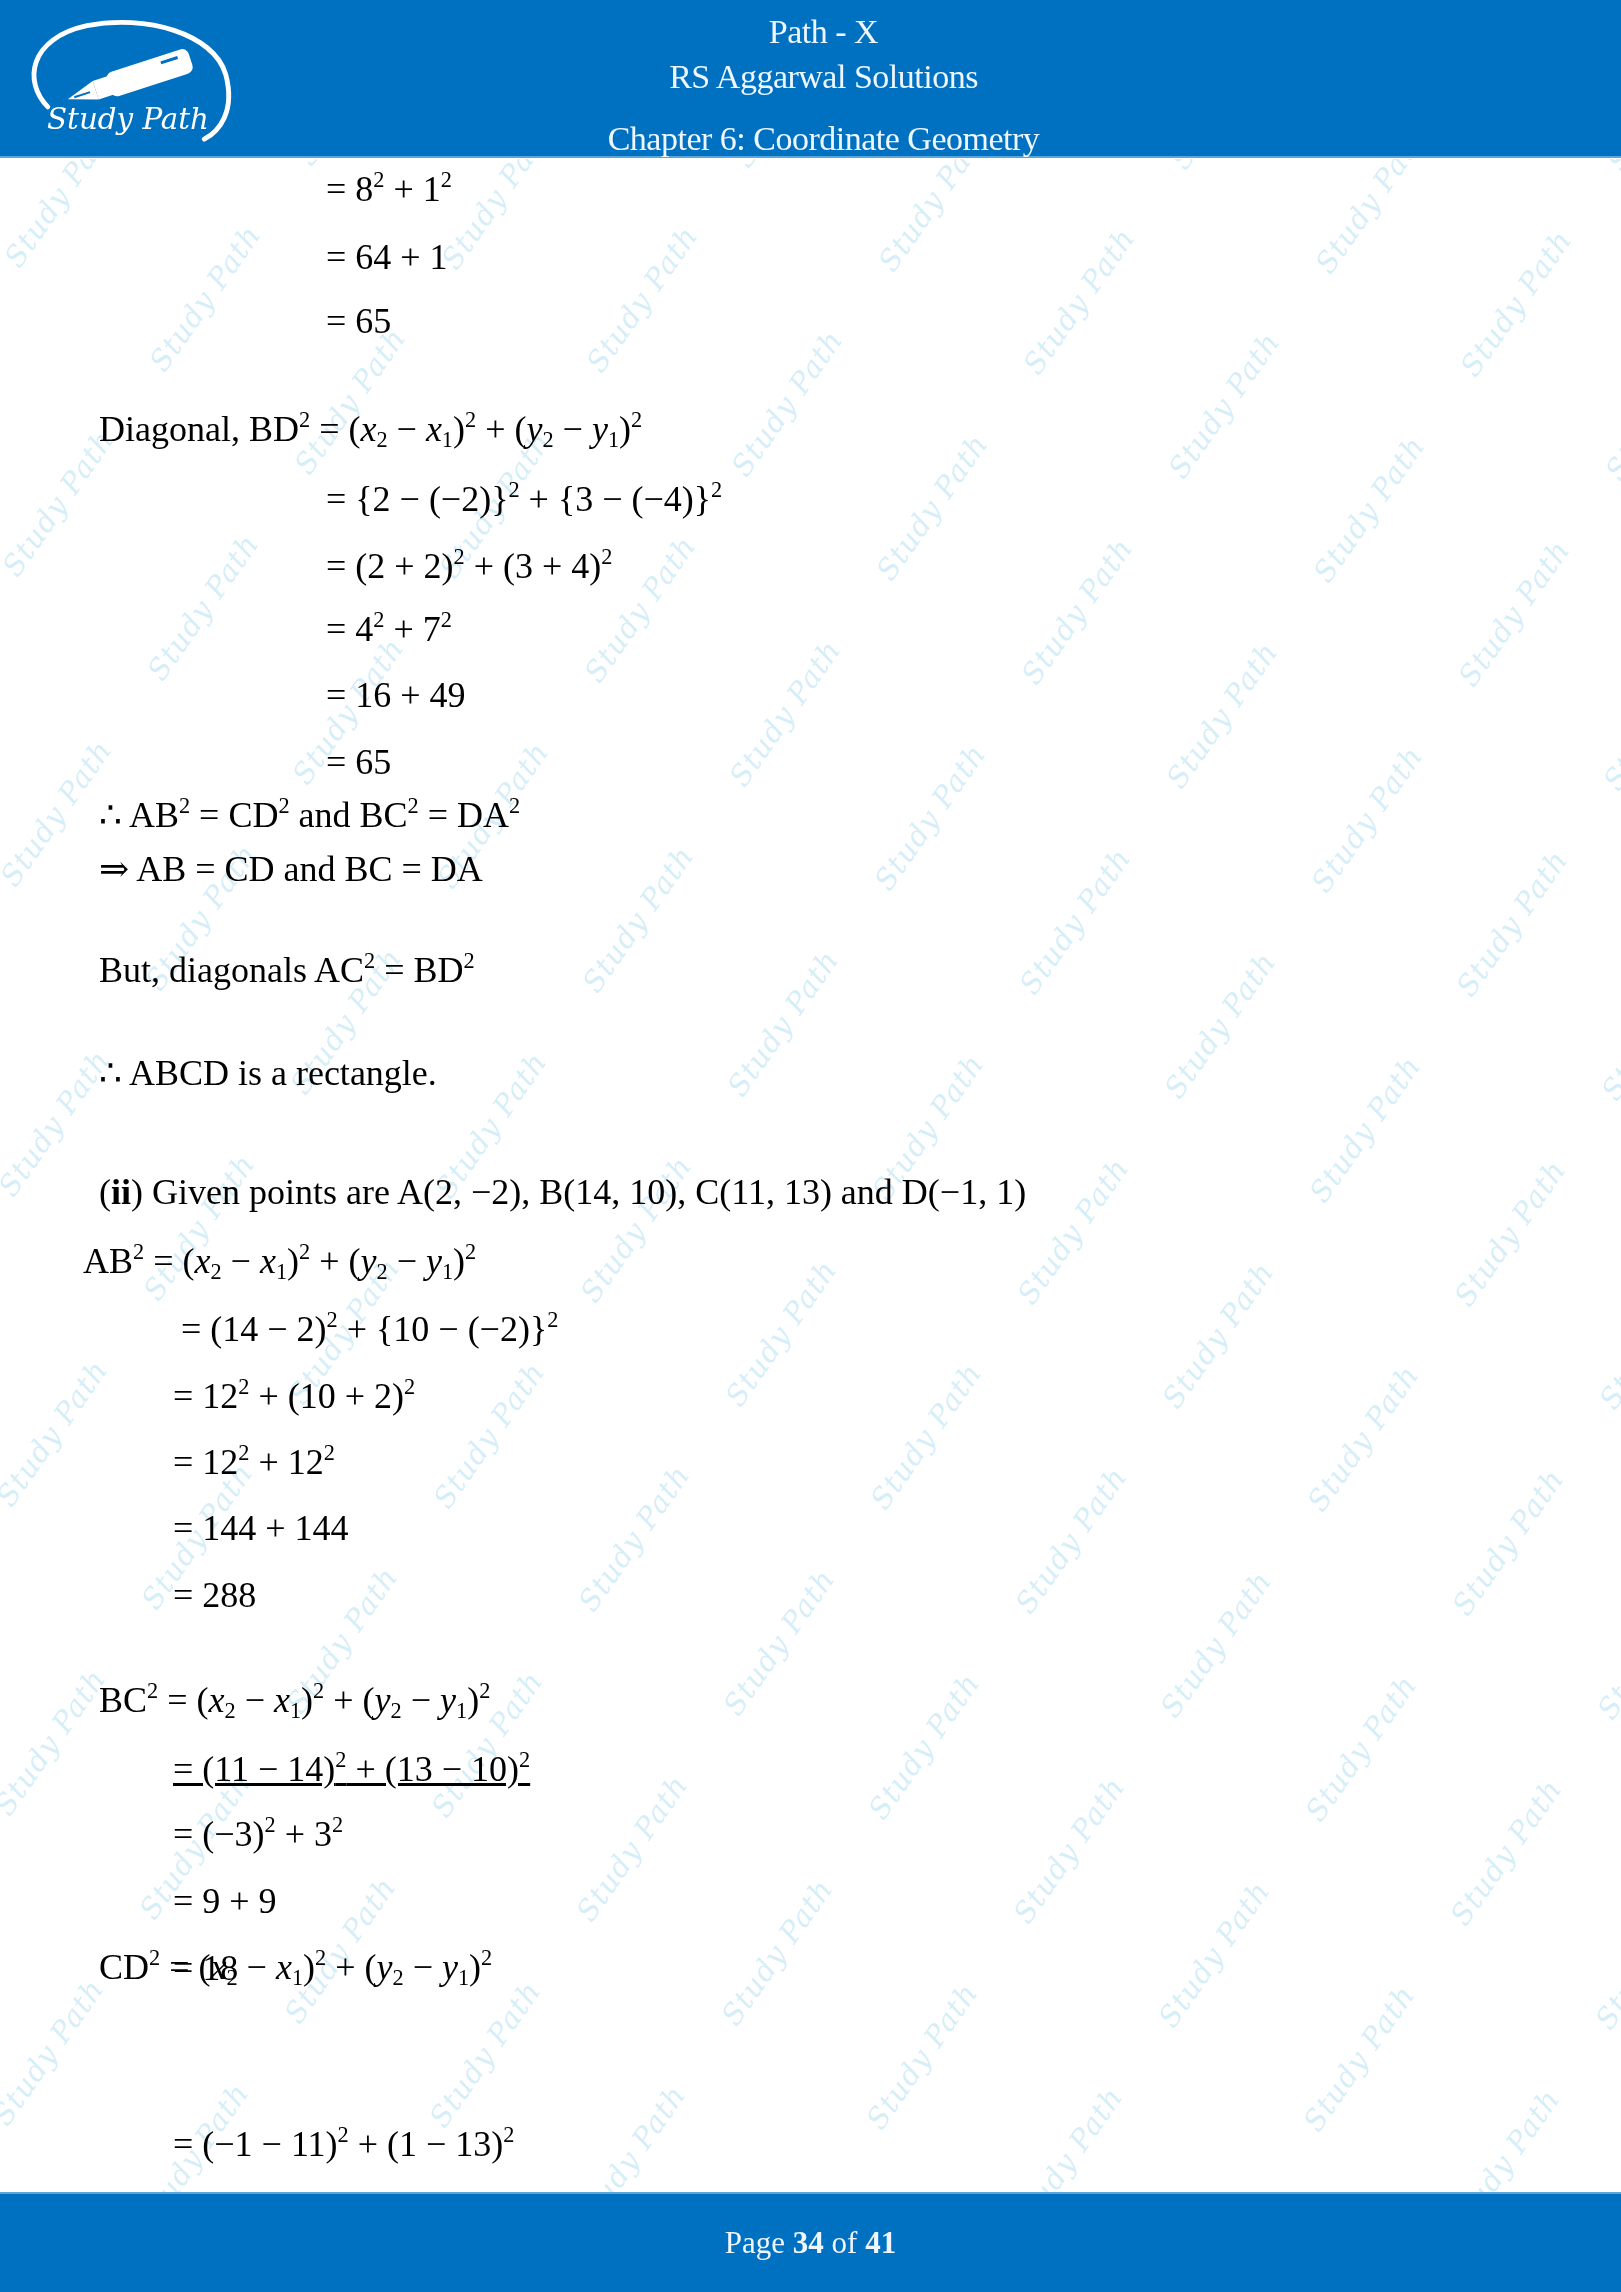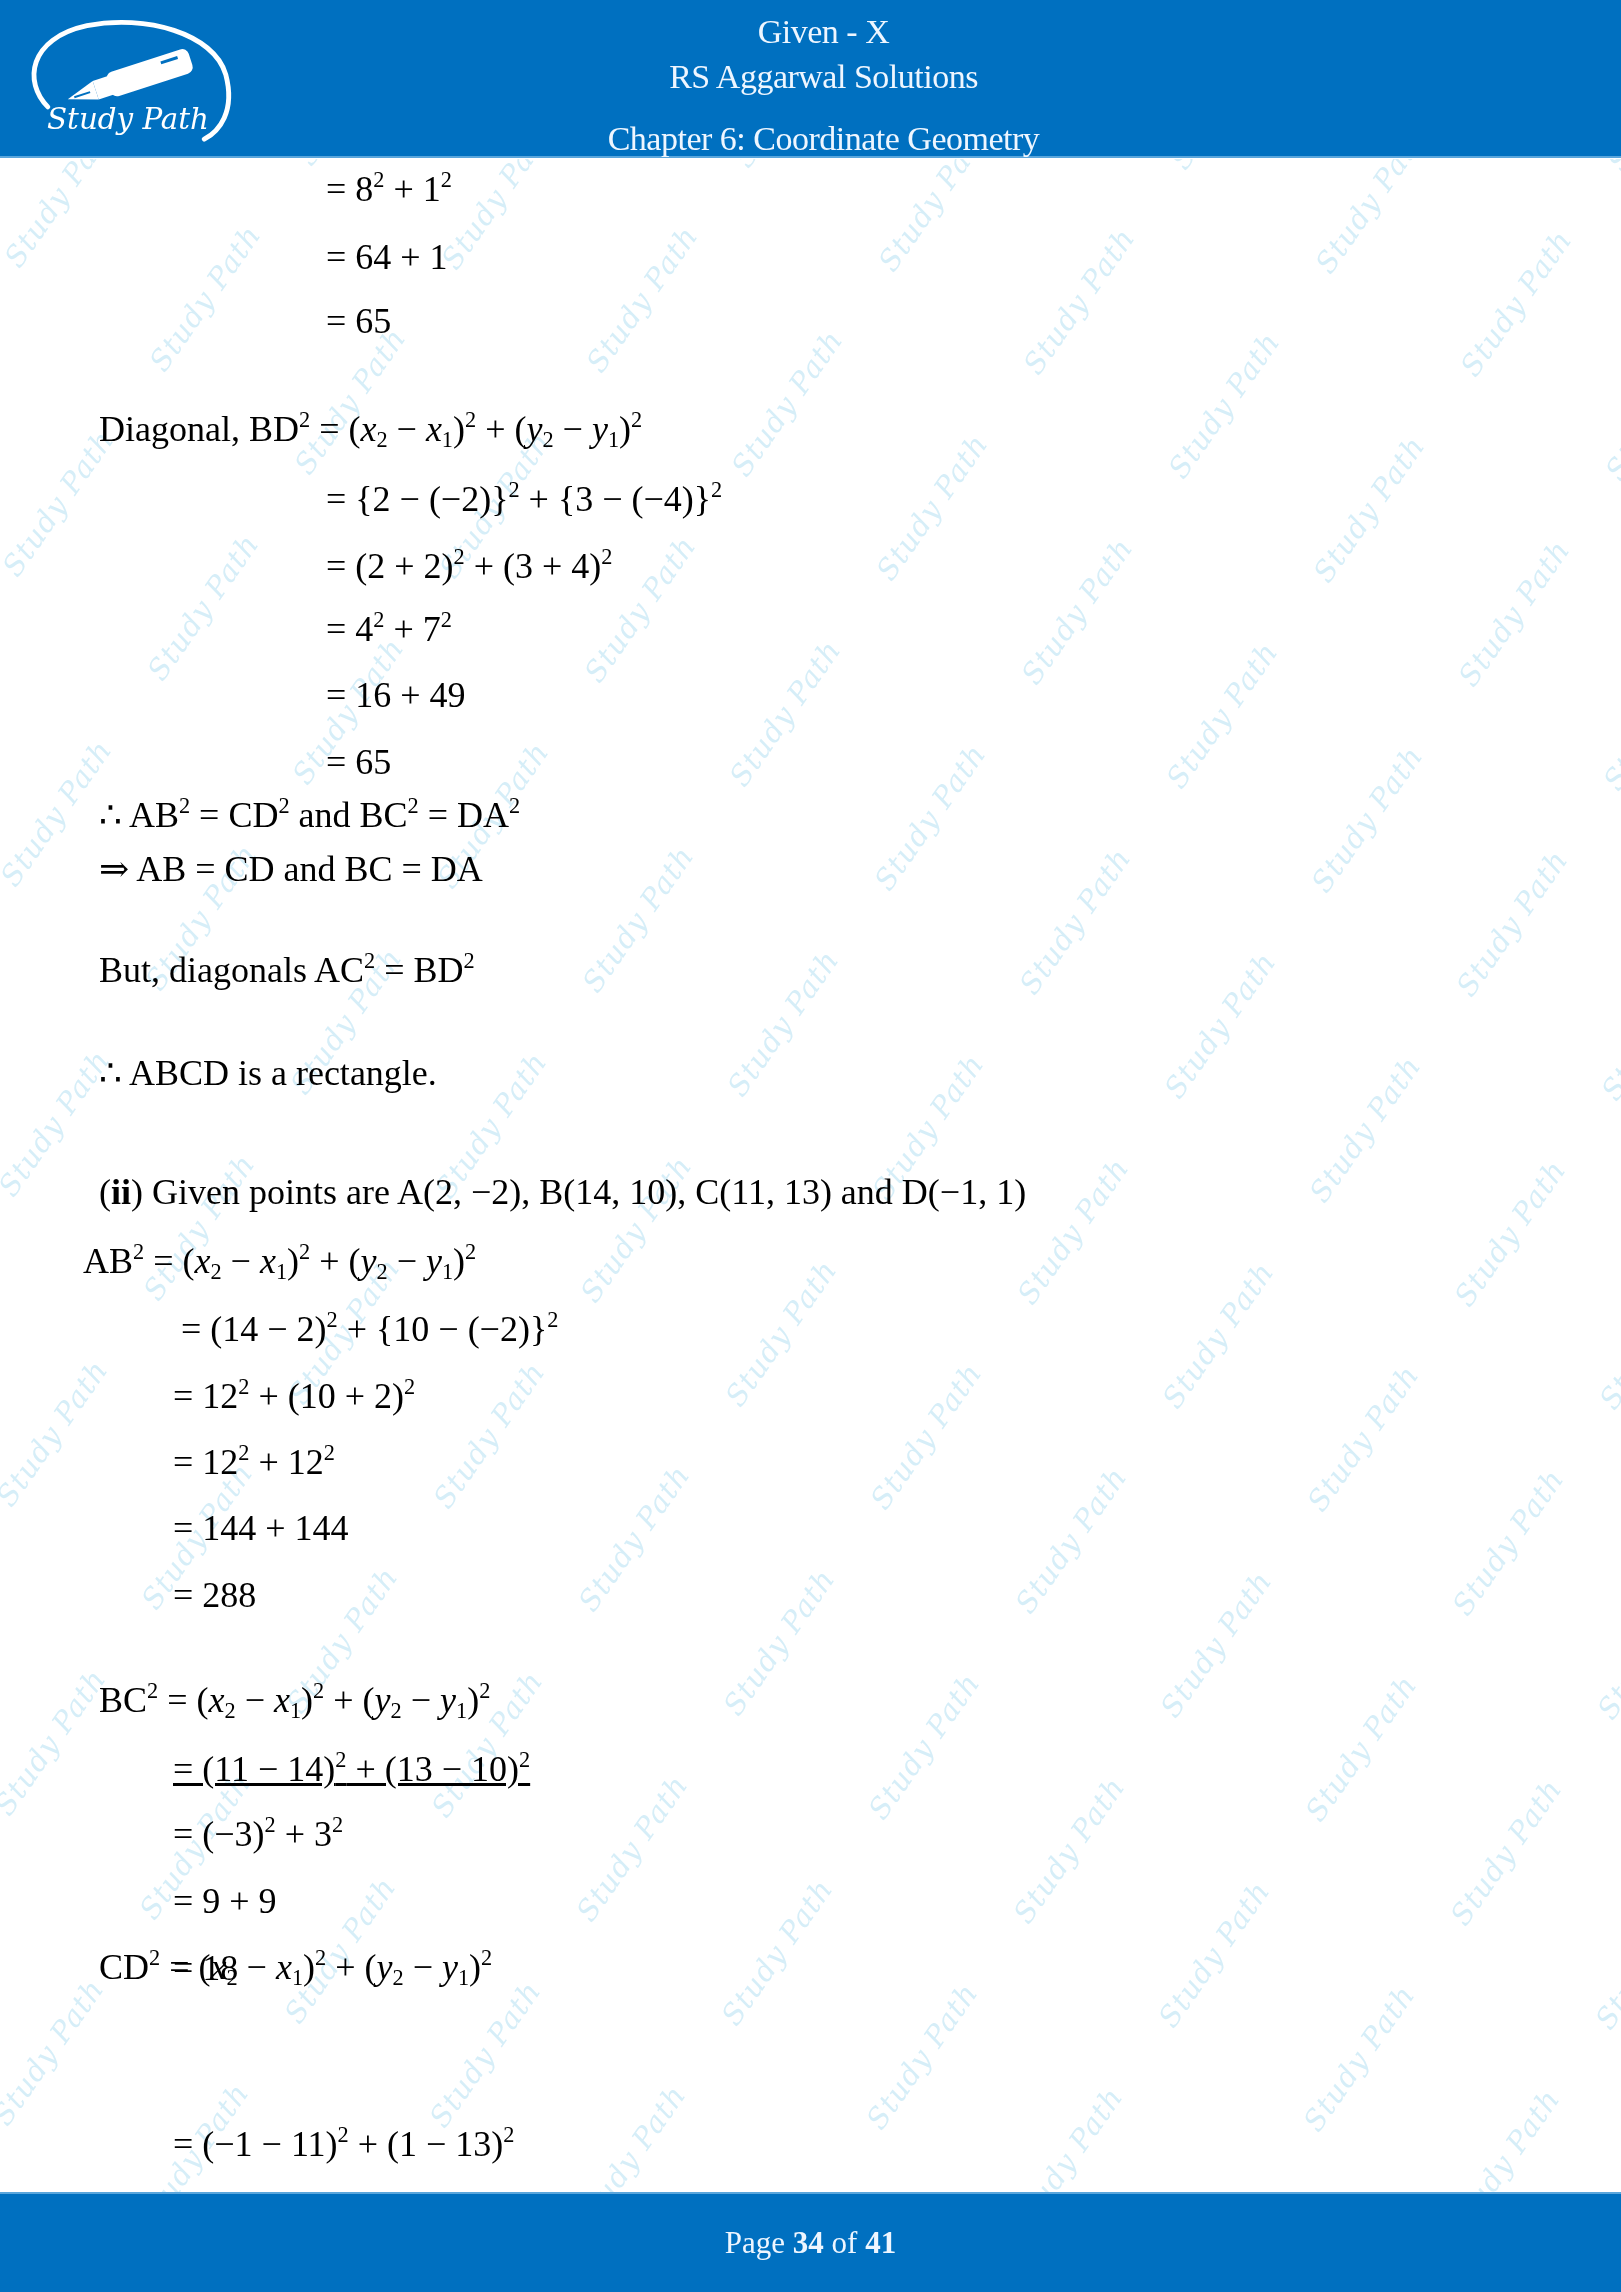--- a/index.html
+++ b/index.html
@@ -33,21 +33,21 @@
     <g transform="rotate(-18 110 70)">
       <rect x="92" y="55" width="88" height="26" rx="7" fill="#ffffff"></rect>
       <rect x="78" y="58" width="18" height="20" fill="#ffffff"></rect>
       <path d="M78 58 L48 68 L78 78 Z" fill="#ffffff"></path>
       <line x1="55" y1="68" x2="72" y2="68" stroke="#0070c0" stroke-width="2"></line>
       <line x1="150" y1="62" x2="168" y2="62" stroke="#0070c0" stroke-width="3"></line>
     </g>
     <text x="112" y="118" text-anchor="middle" fill="#ffffff" font-family="DejaVu Serif, serif" font-style="italic" font-size="30">Study Path</text>
   </svg>
   <div class="header-lines">
-    <div class="header-line" style="top:11.8px;">Given - X</div>
+    <div class="header-line" style="top:11.8px;">Path - X</div>
     <div class="header-line" style="top:57px;">RS Aggarwal Solutions</div>
     <div class="header-line" style="top:119px;">Chapter 6: Coordinate Geometry</div>
   </div>
 </div>
 
 <div class="wm-layer" id="wm-layer">
     <div class="wm" style="left: 1578px; top: -78px;">Study Path</div>
     <div class="wm" style="left: 1141px; top: -80px;">Study Path</div>
     <div class="wm" style="left: 1286px; top: 23.5px;">Study Path</div>
     <div class="wm" style="left: 1431px; top: 127px;">Study Path</div>

